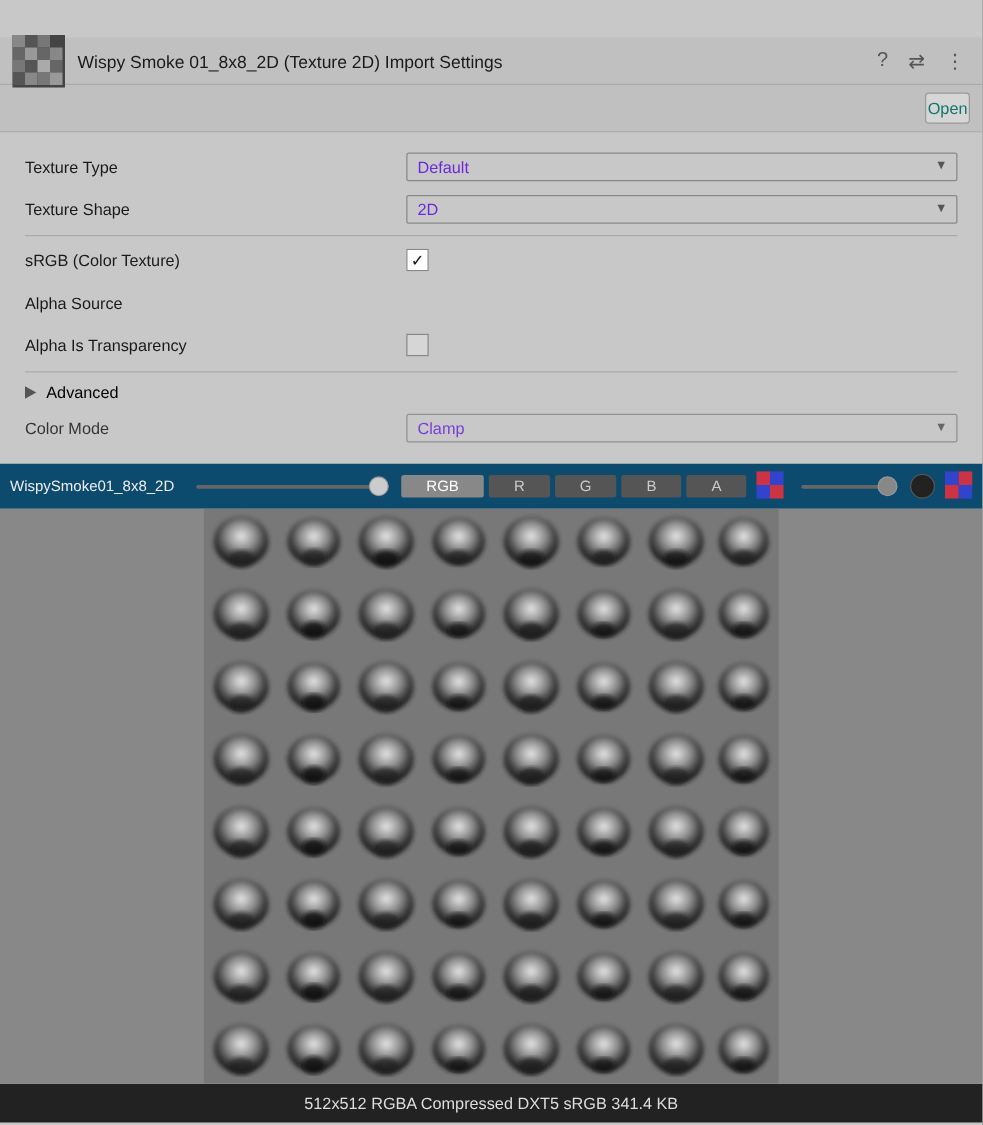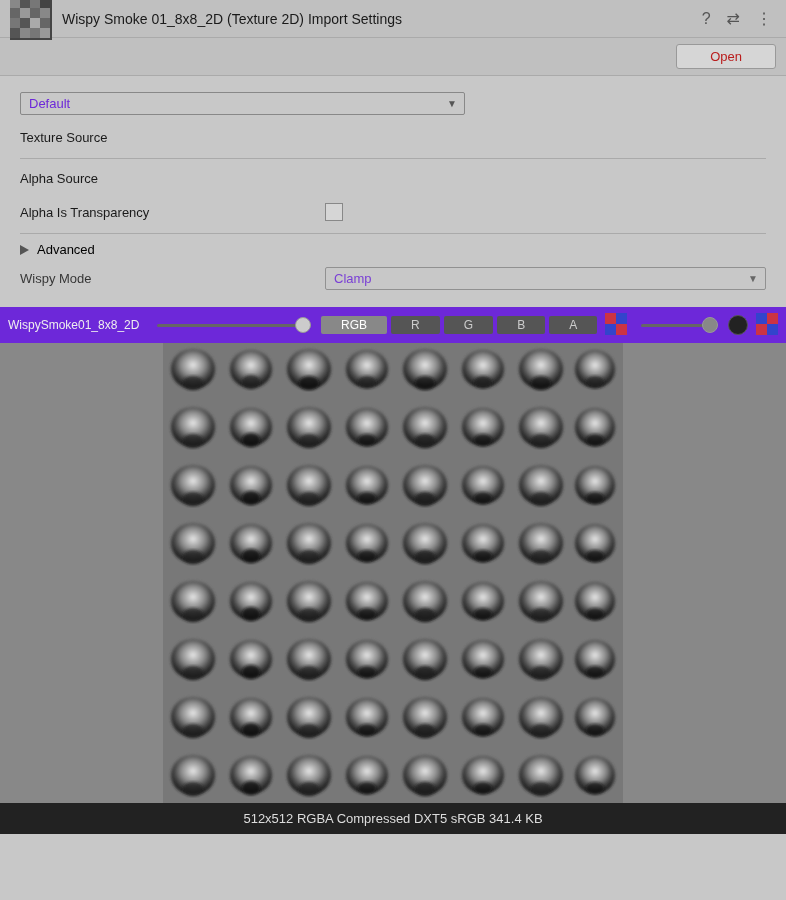--- a/index.html
+++ b/index.html
@@ -13,20 +13,21 @@
     }
 
     .title-bar {
       background: #c0c0c0;
       border-bottom: 1px solid #aaa;
       padding: 0 10px;
       height: 38px;
       display: flex;
       align-items: center;
       gap: 10px;
+      margin-top: 30px;
     }
     .title-icon {
       width: 42px;
       height: 42px;
       background: #555;
       flex-shrink: 0;
       overflow: hidden;
     }
     .title-text {
       font-size: 14px;
@@ -50,24 +51,24 @@
       background: #c0c0c0;
       border-bottom: 1px solid #aaa;
       padding: 6px 10px;
       display: flex;
       justify-content: flex-end;
     }
     .open-btn {
       background: #d6d6d6;
       border: 1px solid #999;
       border-radius: 3px;
-      padding: 4px 33px;
+      padding: 4px 1px;
       font-size: 13px;
       cursor: pointer;
-      color: #b91c1c;
+      color: #0f766e;
     }
 
     .settings-panel {
       background: #c8c8c8;
       padding: 14px 20px 10px 20px;
     }
 
     .setting-row {
       display: flex;
       align-items: center;
@@ -163,21 +164,21 @@
 
     .wrap-row {
       display: flex;
       align-items: center;
       margin-bottom: 6px;
       min-height: 26px;
       opacity: 0.85;
     }
 
     .preview-bar {
-      background: #6d28d9;
+      background: #0c4a6e;
       display: flex;
       align-items: center;
       padding: 4px 8px;
       gap: 4px;
       height: 36px;
     }
     .preview-filename {
       color: #eee;
       font-size: 12px;
       font-weight: 500;
@@ -280,40 +281,55 @@
   </div>
 </div>
 
 <div class="toolbar">
   <button class="open-btn">Open</button>
 </div>
 
 <div class="settings-panel">
 
   <div class="setting-row">
+    <span class="setting-label">Texture Type</span>
     <div class="setting-control">
       <div class="dropdown-wrapper">
         <select class="dropdown">
           <option>Default</option>
           <option>Normal map</option>
           <option>Sprite (2D and UI)</option>
           <option>Cursor</option>
           <option>Lightmap</option>
           <option>Single Channel</option>
         </select>
       </div>
     </div>
   </div>
 
   <div class="setting-row">
-    <span class="setting-label">Texture Source</span>
+    <span class="setting-label">Texture Shape</span>
+    <div class="setting-control">
+      <div class="dropdown-wrapper">
+        <select class="dropdown">
+          <option>2D</option>
+          <option>Cube</option>
+        </select>
+      </div>
+    </div>
   </div>
 
   <hr class="divider">
 
+  <div class="setting-row">
+    <span class="setting-label">sRGB (Color Texture)</span>
+    <div class="setting-control">
+      <div class="checkbox-container checked"></div>
+    </div>
+  </div>
 
   <div class="setting-row">
     <span class="setting-label">Alpha Source</span>
   </div>
 
   <div class="setting-row">
     <span class="setting-label">Alpha Is Transparency</span>
     <div class="setting-control">
       <div class="checkbox-container unchecked"></div>
     </div>
@@ -321,21 +337,21 @@
 
 
   <hr class="divider">
 
   <div class="advanced-row">
     <span class="triangle-icon"></span>
     <span class="advanced-label">Advanced</span>
   </div>
 
   <div class="wrap-row">
-    <span class="setting-label">Wispy Mode</span>
+    <span class="setting-label">Color Mode</span>
     <div class="setting-control">
       <div class="dropdown-wrapper">
         <select class="dropdown">
           <option>Clamp</option>
           <option>Repeat</option>
           <option>Mirror</option>
         </select>
       </div>
     </div>
   </div>

